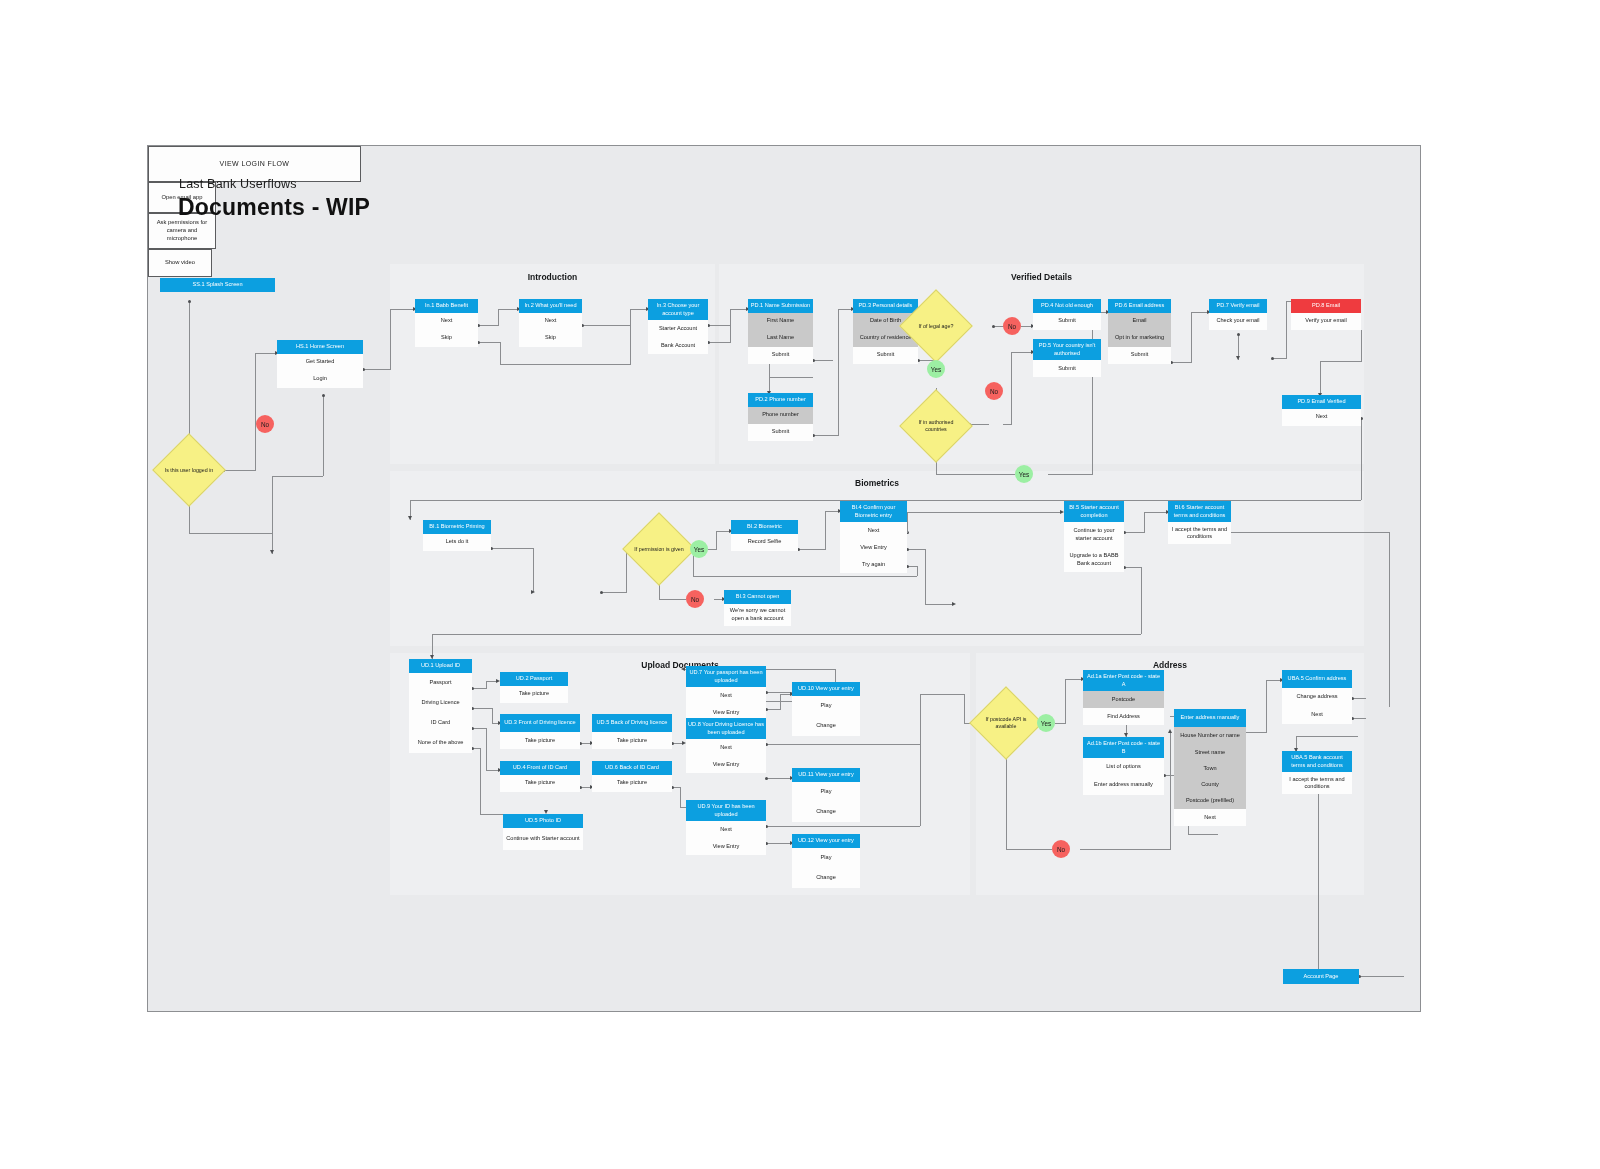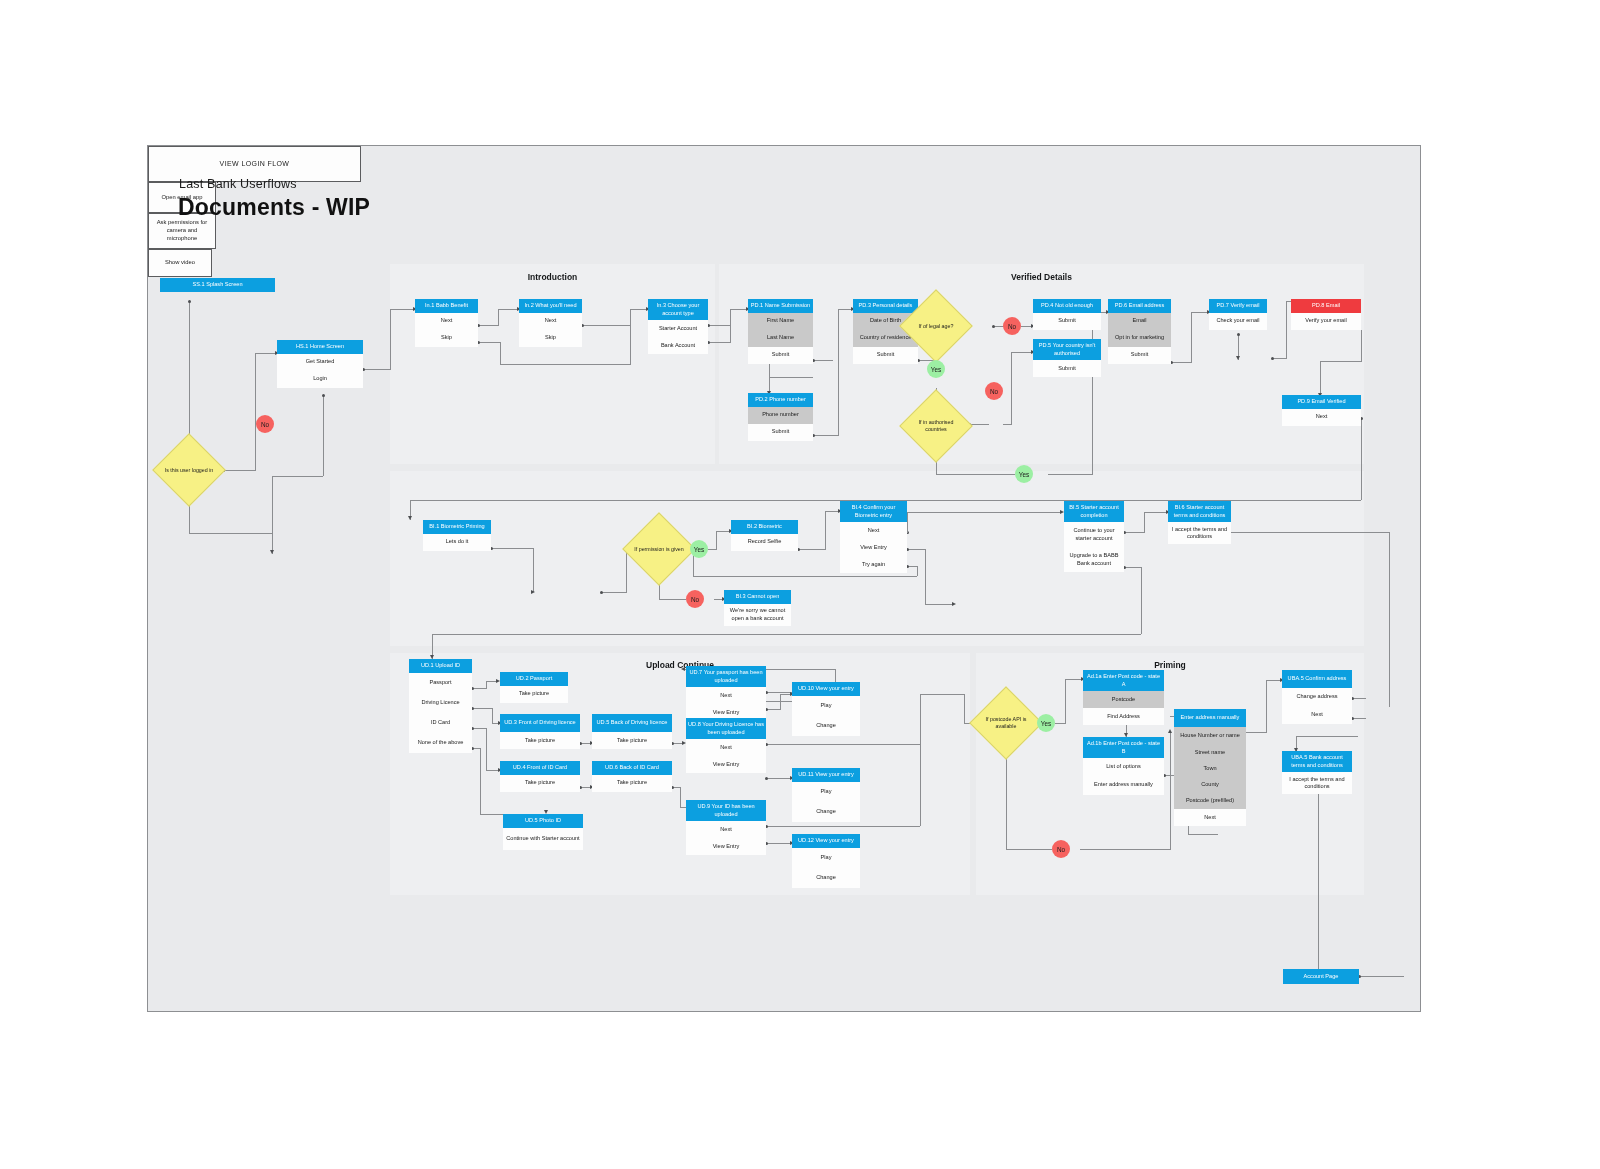--- a/index.html
+++ b/index.html
@@ -66,26 +66,27 @@
     <div class="ttl-sub">Last Bank Userflows</div>
     <div class="ttl-main">Documents - WIP</div>
 
     <div class="panel" style="left:242px;top:118px;width:325px;height:200px;"></div>
     <div class="panel-lbl" style="left:242px;top:126px;width:325px;">Introduction</div>
 
     <div class="panel" style="left:571px;top:118px;width:645px;height:200px;"></div>
     <div class="panel-lbl" style="left:571px;top:126px;width:645px;">Verified Details</div>
 
     <div class="panel" style="left:242px;top:325px;width:974px;height:175px;"></div>
+    <div class="panel-lbl" style="left:242px;top:332px;width:974px;">Biometrics</div>
 
     <div class="panel" style="left:242px;top:507px;width:580px;height:242px;"></div>
-    <div class="panel-lbl" style="left:242px;top:514px;width:580px;">Upload Continue</div>
+    <div class="panel-lbl" style="left:242px;top:514px;width:580px;">Upload Documents</div>
 
     <div class="panel" style="left:828px;top:507px;width:388px;height:242px;"></div>
-    <div class="panel-lbl" style="left:828px;top:514px;width:388px;">Priming</div>
+    <div class="panel-lbl" style="left:828px;top:514px;width:388px;">Address</div>
 
     <div class="ln lnv" style="left:41px;top:155px;height:155px;"></div>
     <div class="dot" style="left:39.5px;top:154px;"></div>
     <div class="arw d" style="left:38.5px;top:306px;"></div>
 
     <div class="ln lnh" style="left:75px;top:324px;width:32px;"></div>
     <div class="dot" style="left:73.5px;top:322.5px;"></div>
     <div class="ln lnv" style="left:107px;top:207px;height:118px;"></div>
     <div class="ln lnh" style="left:107px;top:207px;width:22px;"></div>
     <div class="arw r" style="left:127px;top:204.5px;"></div>

